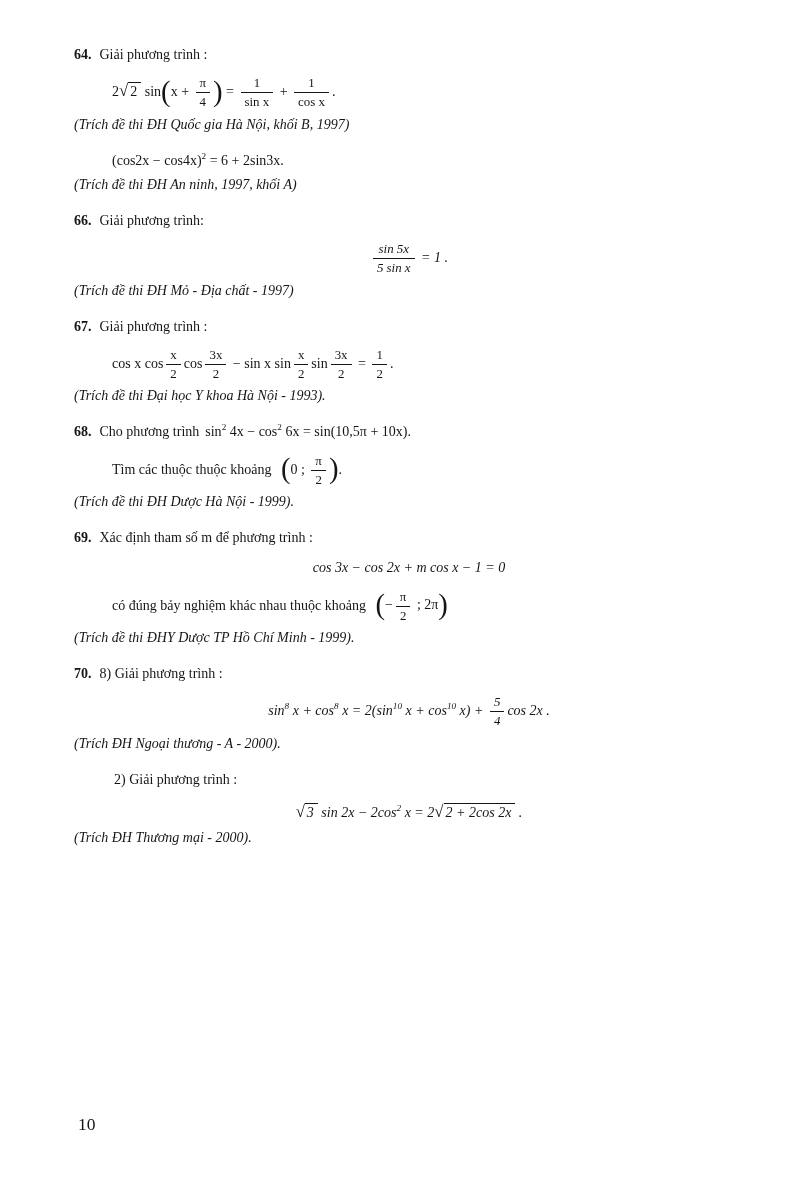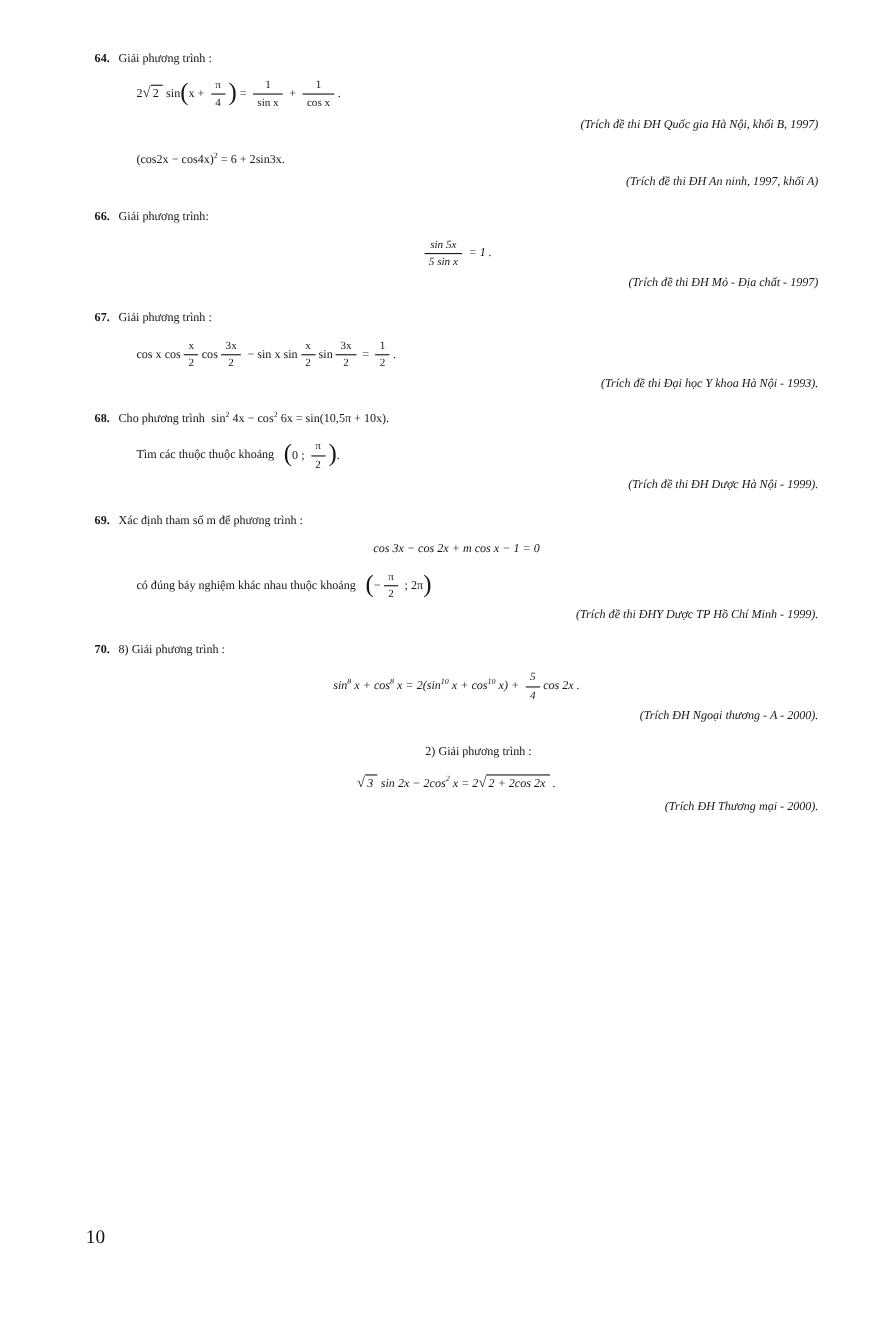--- a/index.html
+++ b/index.html
@@ -3,31 +3,31 @@
 <meta charset="utf-8">
 <style>
   * { margin:0; padding:0; box-sizing:border-box; }
   html { background:#ffffff; }
   body {
     width:810px; height:1200px; position:relative;
     background:#ffffff; color:#151515;
     font-family:"Liberation Serif", serif;
     overflow:hidden;
   }
-  .page { padding:46px 66px 0 74px; font-size:11px; line-height:1.3;margin-left:12px; }
+  .page { padding:46px 66px 0 74px; font-size:14px; line-height:1.3; }
   .prob { margin-bottom:4px; }
   .head { margin-bottom:2px; }
   .pnum { font-weight:bold; margin-right:8px; }
   .formula { margin:12px 0 6px; white-space:nowrap; }
   .formula.indent { margin-left:38px; }
   .formula.center { text-align:center;font-style:italic; }
   .inline-formula { margin-left:6px; white-space:nowrap; }
-  .attr { text-align:right; font-style:italic; margin:6px 0 18px; }
+  .attr { text-align:left; font-style:italic; margin:6px 0 18px; }
   .subline { margin:12px 0 6px 38px; white-space:nowrap; }
-  .part-label { margin:4px 0 2px 40px;text-align:center; }
+  .part-label { margin:4px 0 2px 40px; }
 
   
   .mtxt { }
   sup.msup { font-size:66%; vertical-align:super; line-height:0; }
   .frac { display:inline-block; vertical-align:middle; text-align:center; margin:0 3px; line-height:1; }
   .frac .fn { display:block; padding:0 4px 2px; border-bottom:1.4px solid #151515; line-height:1.1; font-size:0.92em; }
   .frac .fd { display:block; padding:2px 4px 0; line-height:1.1; font-size:0.92em; }
   .sqrt { display:inline-block; white-space:nowrap; }
   .sqrt .rad { font-size:1.2em; }
   .sqrt .radicand { border-top:1.4px solid #151515; padding:1px 4px 0 2px; }

